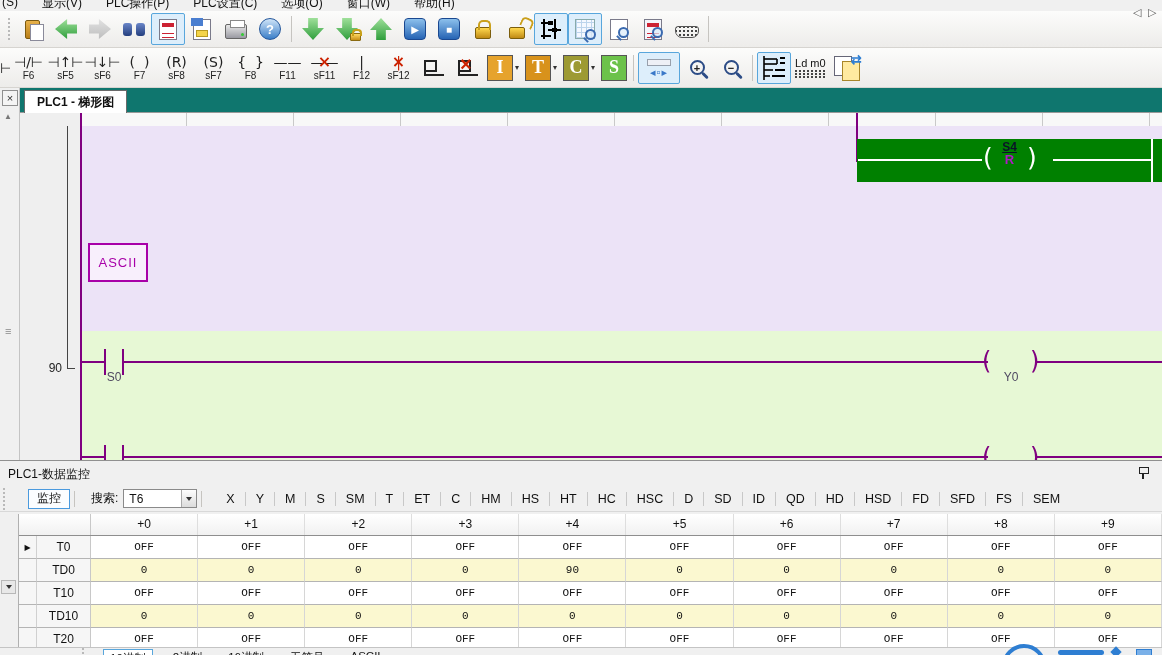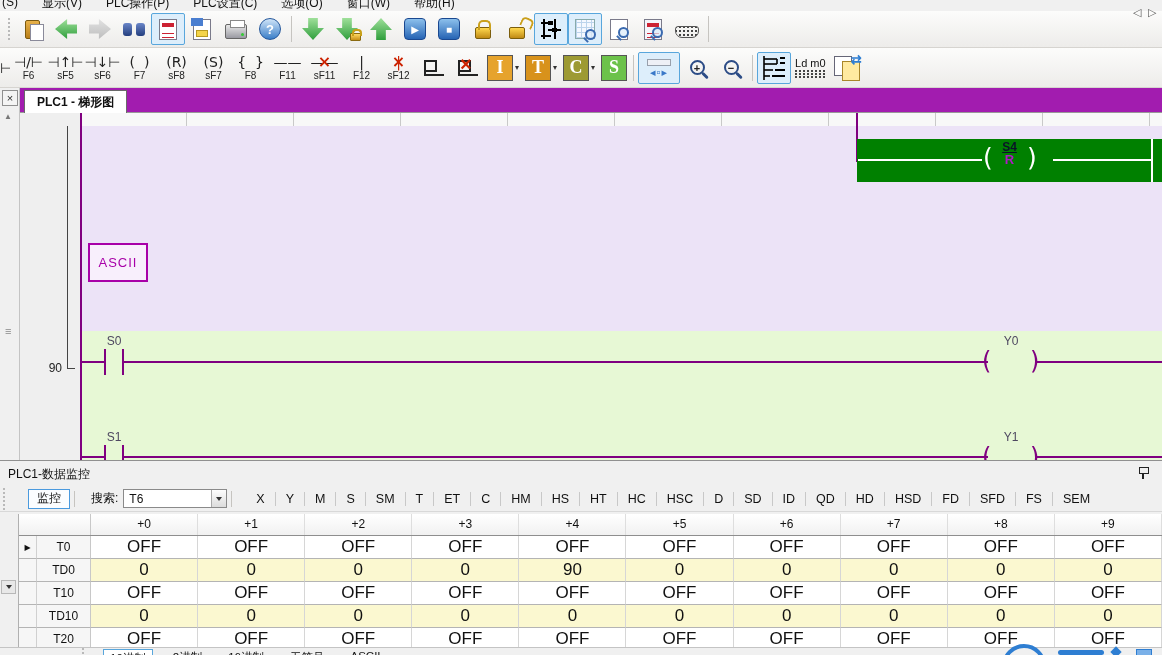--- a/index.html
+++ b/index.html
@@ -80,21 +80,21 @@
   .convpages::before { content:""; position:absolute; left:0; top:0; width:16px; height:18px; background:#fff; border:1px solid #667; }
   .convpages::after { content:""; position:absolute; left:8px; top:5px; width:16px; height:18px; background:#ffeaa0; border:1px solid #a8862a; }
   .convarr { position:absolute; right:-2px; top:-4px; color:#2e7ed2; font-weight:bold; font-size:13px; z-index:2; }
   .laddersvg { display:block; }
 
   
   #left-strip { position:absolute; left:0; top:88px; width:20px; height:372px; background:#f0f0f0; border-right:1px solid #c4c4c4; }
   .closebox { position:absolute; left:2px; top:2px; width:16px; height:16px; border:1px solid #909090; background:#f4f4f4; font-size:11px; color:#333; display:flex; align-items:center; justify-content:center; }
   .stripup { position:absolute; left:4px; top:24px; font-size:8px; color:#777; }
   .stripgrip { position:absolute; left:5px; top:237px; font-size:11px; color:#888; }
-  #tabbar { position:absolute; left:20px; top:88px; width:1142px; height:25px; background:#a21caf; border-bottom:1px solid #989898; }
+  #tabbar { position:absolute; left:20px; top:88px; width:1142px; height:25px; background:#0f766e; border-bottom:1px solid #989898; }
   .doctab { position:absolute; left:4px; top:2px; height:23px; padding:0 12px; background:#fff; border:1px solid #6a6a6a; border-bottom:none; font-size:12px; font-weight:bold; color:#111; display:flex; align-items:center; }
   .tabnav { position:absolute; top:6px; font-size:11px; color:#555; }
 
   
   #canvas { position:absolute; left:20px; top:113px; width:1142px; height:347px; background:#efefef; overflow:hidden; }
   .abs { position:absolute; }
   #tickrow { left:60px; top:0; width:1082px; height:13px; background:#f8f8f8; background-image:repeating-linear-gradient(90deg,transparent 0 106px,#c9c9c9 106px 107px); }
   #lav { left:60px; top:13px; width:1082px; height:205px; background:#ece3f7; }
   #grn { left:60px; top:218px; width:1082px; height:129px; background:#e7f8d5; }
   #rail { left:60px; top:0; width:2px; height:347px; background:#800080; }
@@ -105,50 +105,50 @@
   #s4wire { left:836px; top:0; width:2px; height:49px; background:#800080; }
   .s4lab { position:absolute; left:0; top:1px; width:100%; text-align:center; font-size:12px; color:#0a1228; font-weight:bold;text-decoration:underline; }
   .s4hl { position:absolute; top:20px; height:2px; background:#fff; }
   .s4par { position:absolute; top:4px; font-size:25px; color:#fff; font-family:"DejaVu Sans",sans-serif; }
   .s4r { position:absolute; left:0; top:13px; width:100%; text-align:center; font-size:13px; font-weight:bold; color:#b018c8; }
   .s4vl { position:absolute; left:294px; top:0; width:2px; height:43px; background:#fff; }
   #stle { left:68px; top:130px; width:60px; height:39px; border:2px solid #a800a8; background:#f8effc; display:flex; align-items:center; justify-content:center; font-size:13px; color:#a800a8; letter-spacing:1px; }
   .wire { height:2px; background:#800080; }
   .cbar { width:2px; background:#800080; }
   .gap-grn { background:#e7f8d5; }
-  .elab { font-size:12px; color:#4e4860; text-align:center; }
+  .elab { font-size:12px; color:#4e4860; text-align:center;margin-top:36px; }
   .coilpar { font-size:24px; color:#800080; font-family:"DejaVu Sans",sans-serif; line-height:24px; }
 
   
   #panel { position:absolute; left:0; top:460px; width:1162px; height:195px; background:#f0f0f0; border-top:1px solid #909090; }
   #paneltitle { position:absolute; left:8px; top:5px; font-size:12px; color:#111; }
   .pinicon { position:absolute; right:14px; top:6px; width:10px; height:13px; }
   .pinicon::before { content:""; position:absolute; left:4px; top:2px; width:2px; height:10px; background:#222; }
   .pinicon::after { content:""; position:absolute; left:1px; top:0; width:8px; height:5px; border:1px solid #222; background:#eee; }
   #paneltools { position:absolute; left:0; top:25px; width:1162px; height:26px; display:flex; align-items:center; border-bottom:1px solid #d8d8d8; }
   .monbtn { margin-left:18px; height:20px; padding:0 8px; border:1px solid #4a9ade; background:#fbfdff; font-size:12px; color:#111; display:flex; align-items:center; }
   .searchlbl { font-size:12px; color:#111; margin-left:12px; }
-  .combo { position:relative; width:104px; height:19px; background:#fff; border:1px solid #8a8a8a; margin-left:5px; }
+  .combo { position:relative; width:74px; height:19px; background:#fff; border:1px solid #8a8a8a; margin-left:5px; }
   .combo .cval { position:absolute; left:5px; top:2px; font-size:12px; color:#111; }
   .ddbtn { position:absolute; right:0; top:0; width:15px; height:100%; background:linear-gradient(#fdfdfd,#dcdcdc); border-left:1px solid #aaa; display:flex; align-items:center; justify-content:center; }
   .ddtri { width:0; height:0; border-left:3px solid transparent; border-right:3px solid transparent; border-top:4px solid #333; }
   #regtabs { display:flex; align-items:center; margin-left:10px; }
   .regtab { padding:0 10px; font-size:12.5px; color:#111; cursor:default; }
   .rsep { width:1px; height:14px; background:#c8c8c8; }
 
   #tgutter { position:absolute; left:0; top:53px; width:18px; height:133px; background:#f0f0f0; }
   .gutterdown { position:absolute; left:1px; top:66px; width:15px; height:14px; border:1px solid #b8b8b8; background:#e8e8e8; display:flex; align-items:center; justify-content:center; }
   #dtable { position:absolute; left:18px; top:53px; width:1144px; height:133px; background:#fff; overflow:hidden; border-left:1px solid #b0b0b0; }
   #thead { display:flex; height:22px; background:linear-gradient(#ffffff,#f1f1f1); border-bottom:1px solid #8e8e8e; }
   #thead .spacer { width:72px; border-right:1px solid #c8c8c8; }
   #thead .th { flex:1; text-align:center; font-size:12px; color:#111; line-height:21px; border-right:1px solid #dedede; }
   .trow { display:flex; height:23px; }
   .tind { width:18px; background:#f6f6f6; border-right:1px solid #d0d0d0; border-bottom:1px solid #b4b4b4; font-size:8px; color:#111; display:flex; align-items:center; justify-content:center; }
   .tlab { width:54px; background:#f6f6f6; border-right:1px solid #c8c8c8; border-bottom:1px solid #b4b4b4; font-size:12px; color:#111; display:flex; align-items:center; justify-content:center; }
-  .td { flex:1; font-size:17px; color:#111; display:flex; align-items:center; justify-content:center; border-right:1px solid #d6d6d6; border-bottom:1px solid #b4b4b4; }
+  .td { flex:1; font-size:11px; color:#111; display:flex; align-items:center; justify-content:center; border-right:1px solid #d6d6d6; border-bottom:1px solid #b4b4b4;font-family:Liberation Mono, monospace; }
   .trow.bit .td { background:#fff; }
   .trow.word .td { background:#fbf8d0; }
   .td.hl { background:#aad4e5; }
 
   #basebar { position:absolute; left:0; top:186px; width:1162px; height:12px; background:#f0f0f0; border-top:1px solid #c4c4c4; display:flex; align-items:flex-start; padding-left:78px; gap:14px; }
   .btab { font-size:11.5px; color:#111; padding:1px 6px; margin-top:1px; }
   .btab.sel { border:1px solid #58a6dc; background:#fff; }
 
   
   .wm-circle { position:absolute; left:1002px; top:644px; width:44px; height:44px; border:4px solid #2e7ed2; border-radius:50%; }

